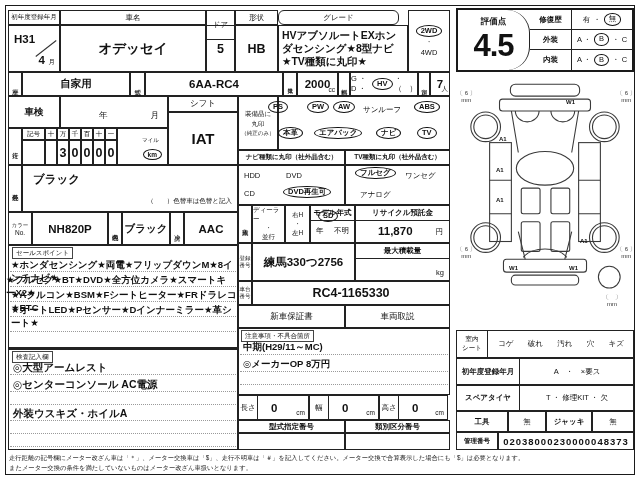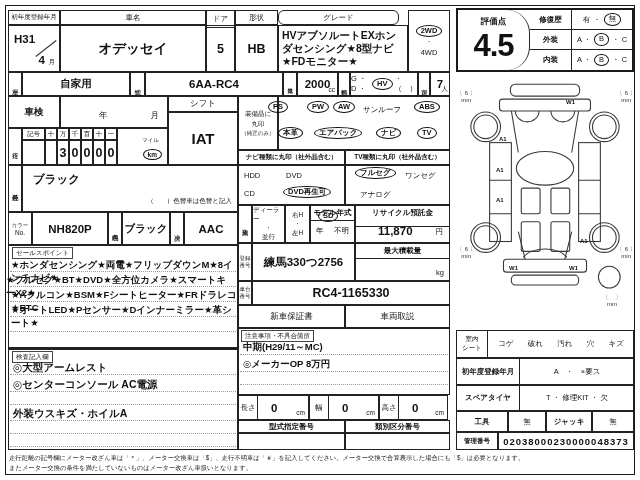--- a/index.html
+++ b/index.html
@@ -36,37 +36,37 @@
     <span class="nb" style="position:absolute;left:24px;top:22px;width:26px;height:1px;background:#333;transform:rotate(-38deg);"></span>
     <span class="f11 b" style="position:absolute;right:14px;bottom:5px;">4</span>
     <span class="f6" style="position:absolute;right:4px;bottom:4px;">月</span>
   </div>
   <div class="c f7" style="left:60px;top:10px;width:146px;height:15px;">
       <span>車名</span>
     </div>
   <div class="c f13 b" style="left:60px;top:25px;width:146px;height:47px;">
       <span>オデッセイ</span>
     </div>
-  <div class="c f7" style="left:206px;top:10px;width:29px;height:18px;">
+  <div class="c f7" style="left:206px;top:10px;width:29px;height:30px;">
       <span>ドア</span>
     </div>
   <div class="c f12 b" style="left:206px;top:25px;width:29px;height:47px;">
       <span>5</span>
     </div>
   <div class="c f7" style="left:235px;top:10px;width:43px;height:15px;">
       <span>形状</span>
     </div>
   <div class="c f12 b" style="left:235px;top:25px;width:43px;height:47px;">
       <span>HB</span>
     </div>
   <div class="c f7" style="left:278px;top:10px;width:121px;height:15px;border-radius:6px;">
       <span>グレード</span>
     </div>
   <div class="c f10 b lt" style="left:278px;top:25px;width:130px;height:47px;padding:2px 3px;text-align:left;line-height:1.25;">
-      <span>HVアブソルートEXホンダセンシング★8型ナビ★FDモニター★</span>
+      <span>HVアブソルートEXホンダセンシング★8型ナビ★TV種類に丸印★</span>
     </div>
   <div class="c" style="left:408px;top:10px;width:42px;height:62px;flex-direction:column;gap:1px;">
     <span class="circ f7 b">2WD</span>
     <span class="f6">・</span>
     <span class="f7">4WD</span>
   </div>
 
   <div class="c f6 vert" style="left:8px;top:72px;width:14px;height:24px;">
       <span>車歴</span>
     </div>
@@ -263,21 +263,21 @@
     <span class="f6">右H</span>
     <span class="f6">・</span>
     <span class="f6">左H</span>
   </div>
   <div class="c" style="left:310px;top:205px;width:45px;height:38px;">
     <span class="f7 b" style="position:absolute;top:2px;left:0;width:100%;text-align:center;border-bottom:1px solid #222;padding-bottom:2px;">モデル年式</span>
     <span class="f7" style="position:absolute;left:5px;bottom:6px;">年</span>
     <span class="f7" style="position:absolute;right:5px;bottom:6px;">不明</span>
   </div>
   <div class="c" style="left:355px;top:205px;width:95px;height:38px;">
-    <span class="f7 b" style="position:absolute;top:2px;left:0;width:100%;text-align:center;border-bottom:1px solid #222;padding-bottom:8px;">リサイクル預託金</span>
+    <span class="f7 b" style="position:absolute;top:2px;left:0;width:100%;text-align:center;border-bottom:1px solid #222;padding-bottom:2px;">リサイクル預託金</span>
     <span class="f11 b" style="position:absolute;left:22px;bottom:5px;">11,870</span>
     <span class="f7" style="position:absolute;right:6px;bottom:5px;">円</span>
   </div>
 
   <div class="c" style="left:238px;top:243px;width:14px;height:38px;flex-direction:column;">
     <span class="f5">登録</span>
     <span class="f5">番号</span>
   </div>
   <div class="c f11 b" style="left:252px;top:243px;width:103px;height:38px;">
       <span>練馬330つ2756</span>

